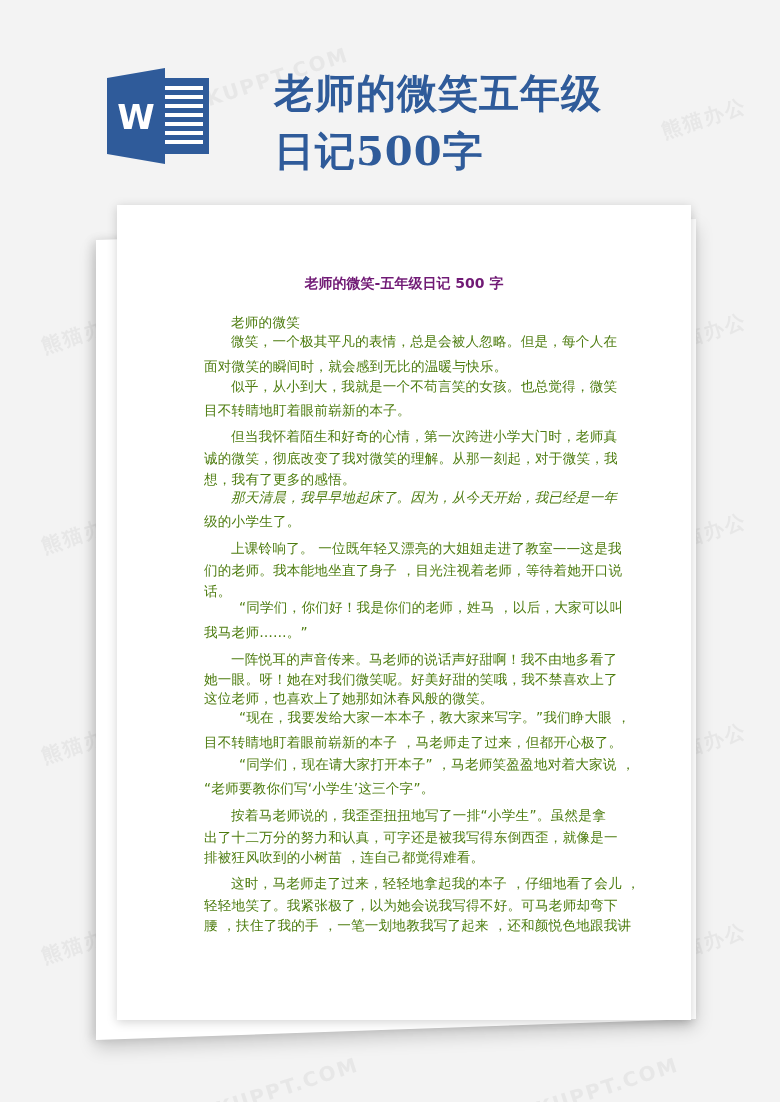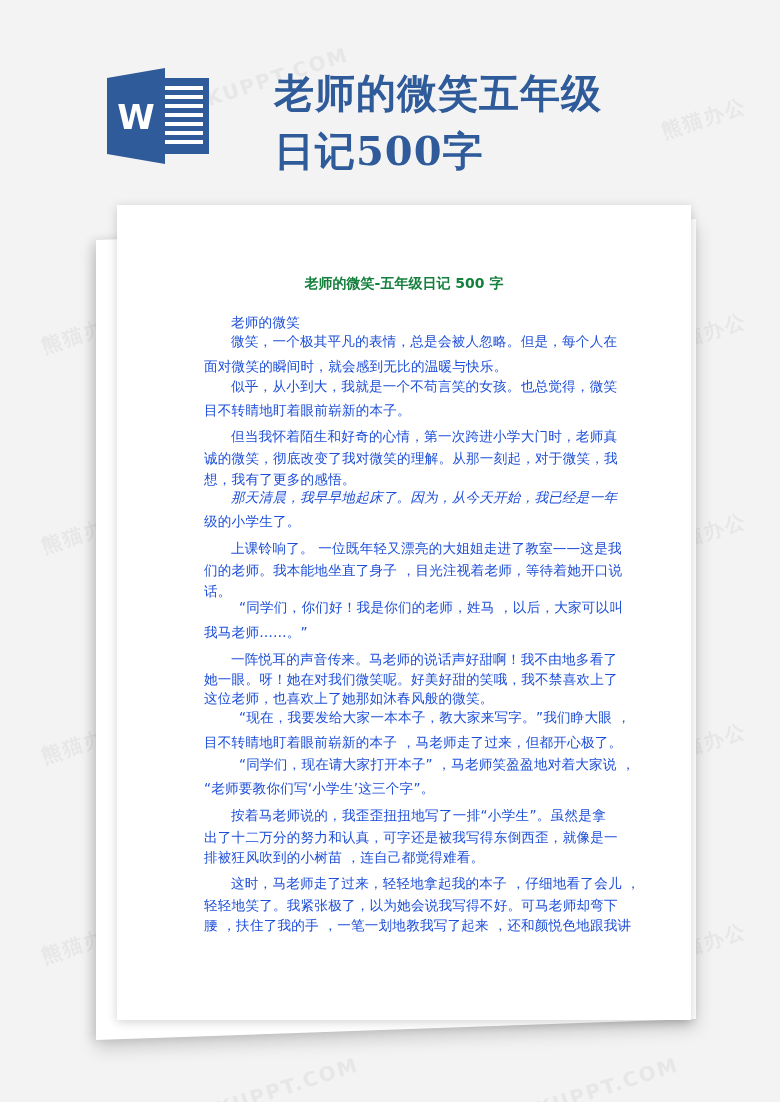--- a/index.html
+++ b/index.html
@@ -23,24 +23,24 @@
     position: absolute; left: 96px; top: 240px; width: 600px; height: 800px;
     background: #fff; transform-origin: 0 100%; transform: skewY(-2deg);
     box-shadow: 0 8px 18px rgba(0,0,0,0.18), -4px 0 10px rgba(0,0,0,0.10);
   }
   .page {
     position: absolute; left: 117px; top: 205px; width: 574px; height: 815px;
     background: #fff; box-shadow: 0 2px 10px rgba(0,0,0,0.18);
   }
   .doc-title {
     position: absolute; left: 0; width: 100%; text-align: center; top: 70px;
-    font-size: 14px; font-weight: bold; color: #15803d; margin: 0;
+    font-size: 14px; font-weight: bold; color: #701a75; margin: 0;
   }
   .line {
-    position: absolute; left: 87px; width: 402px; font-size: 13.6px; color: #1d4ed8;
+    position: absolute; left: 87px; width: 402px; font-size: 13.6px; color: #4d7c0f;
     white-space: nowrap; letter-spacing: 0.2px; line-height: 18px;
   }
   .line.indent { padding-left: 27px; width: 375px; }
   .line.indent2 { padding-left: 35px; width: 367px; }
   .line.just { text-align: justify; text-align-last: justify; }
 </style>
 </head>
 <body>
 
 <div class="wm" style="left:170px;top:70px;">TUKUPPT.COM</div>

